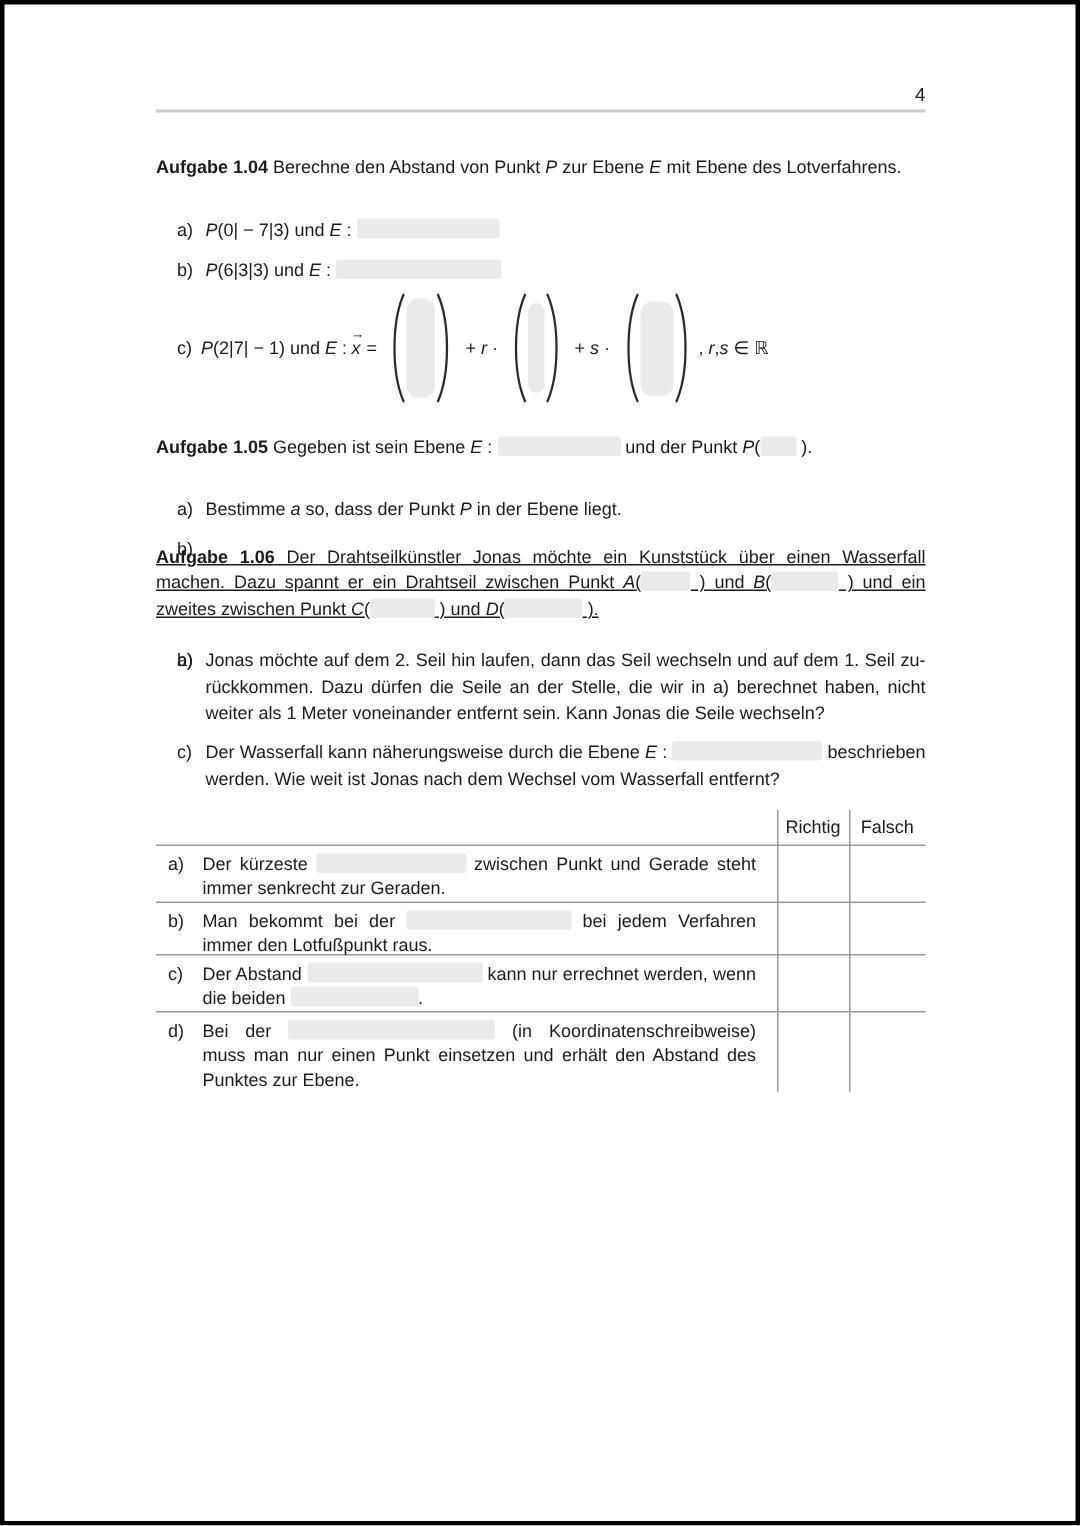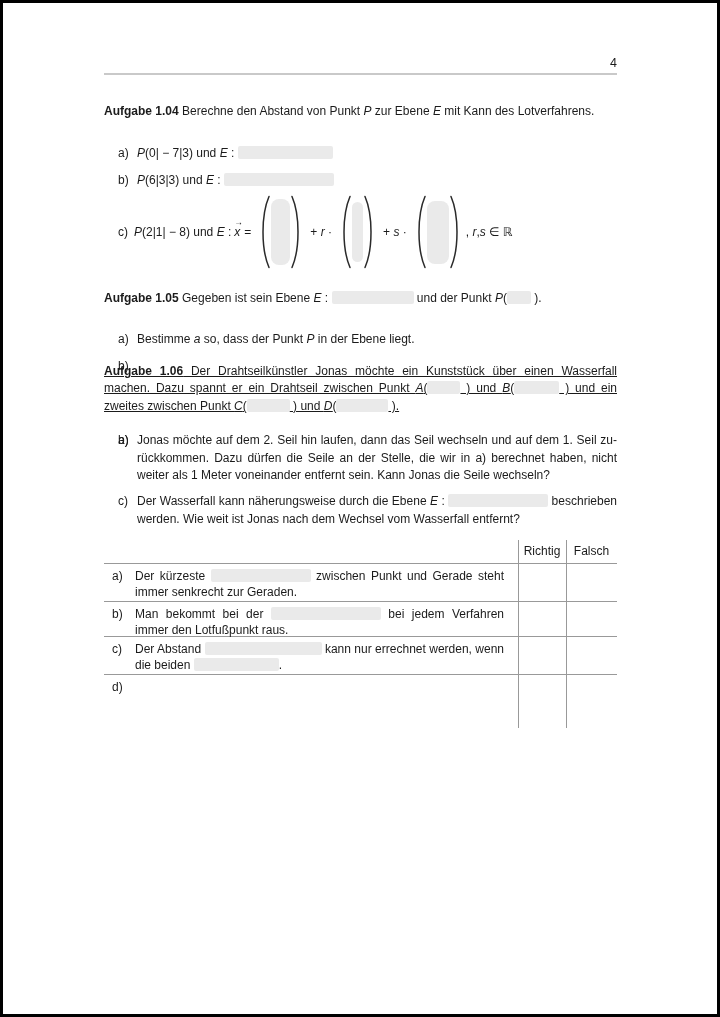--- a/index.html
+++ b/index.html
@@ -59,34 +59,34 @@
 </style>
 </head>
 <body>
 
 <div class="page">
   <div class="content">
 
     <div class="pageno">4</div>
     <div class="headrule"></div>
 
-    <p class="heading t"><span class="bd">Aufgabe 1.04</span><span class="rich"><span> Berechne den Abstand von Punkt </span><span class="it">P</span><span> zur Ebene </span><span class="it">E</span><span> mit Kann des Lotverfahrens.</span></span></p>
+    <p class="heading t"><span class="bd">Aufgabe 1.04</span><span class="rich"><span> Berechne den Abstand von Punkt </span><span class="it">P</span><span> zur Ebene </span><span class="it">E</span><span> mit Ebene des Lotverfahrens.</span></span></p>
 
     <div class="li t mt25">
       <span class="mk">a)</span>
       <span class="rich"><span class="it">P</span><span>(0| − 7|3) und </span><span class="it">E</span><span> : </span><span class="redact" style="width: 95px;"></span></span>
     </div>
     <div class="li t mt9">
       <span class="mk">b)</span>
       <span class="rich"><span class="it">P</span><span>(6|3|3) und </span><span class="it">E</span><span> : </span><span class="redact" style="width: 110px;"></span></span>
     </div>
 
     <div class="mathline mt4">
       <span class="mk">c)</span>
-      <span class="rich"><span class="it">P</span><span>(2|1| − 8) und </span><span class="it">E</span><span> :</span></span>
+      <span class="rich"><span class="it">P</span><span>(2|7| − 1) und </span><span class="it">E</span><span> :</span></span>
       <span class="vec"><span class="it">x</span><span class="arr">→</span></span>
       <span class="eq">=</span>
 
       <span class="mat">
         <svg class="paren" width="13" height="76" viewBox="0 0 13 76">
             <path d="M11,2.5 C3,21 3,55 11,73.5" fill="none" stroke="#2a2a2a" stroke-width="1.5" stroke-linecap="round"></path>
           </svg>
         <span class="pill p1"></span>
         <svg class="paren" width="13" height="76" viewBox="0 0 13 76">
             <path d="M2,2.5 C10,21 10,55 2,73.5" fill="none" stroke="#2a2a2a" stroke-width="1.5" stroke-linecap="round"></path>
@@ -178,20 +178,21 @@
           <span class="rmk">c)</span>
           <span class="rich"><span>Der Abstand </span><span class="redact" style="width: 117px;"></span><span> kann nur errechnet werden, wenn die beiden </span><span class="redact" style="width: 85px;"></span><span>.</span></span>
         </div>
         <div class="tc2"></div>
         <div class="tc3"></div>
       </div>
 
       <div class="trow rh-d">
         <div class="tc1">
           <span class="rmk">d)</span>
+          <span class="rich"><span>Bei der </span><span class="redact" style="width: 138px;"></span><span> (in Koordinatenschreibweise) muss man nur einen Punkt einsetzen und erhält den Abstand des Punktes zur Ebene.</span></span>
         </div>
         <div class="tc2"></div>
         <div class="tc3"></div>
       </div>
     </div>
 
   </div>
 </div>
 
 </body></html>

